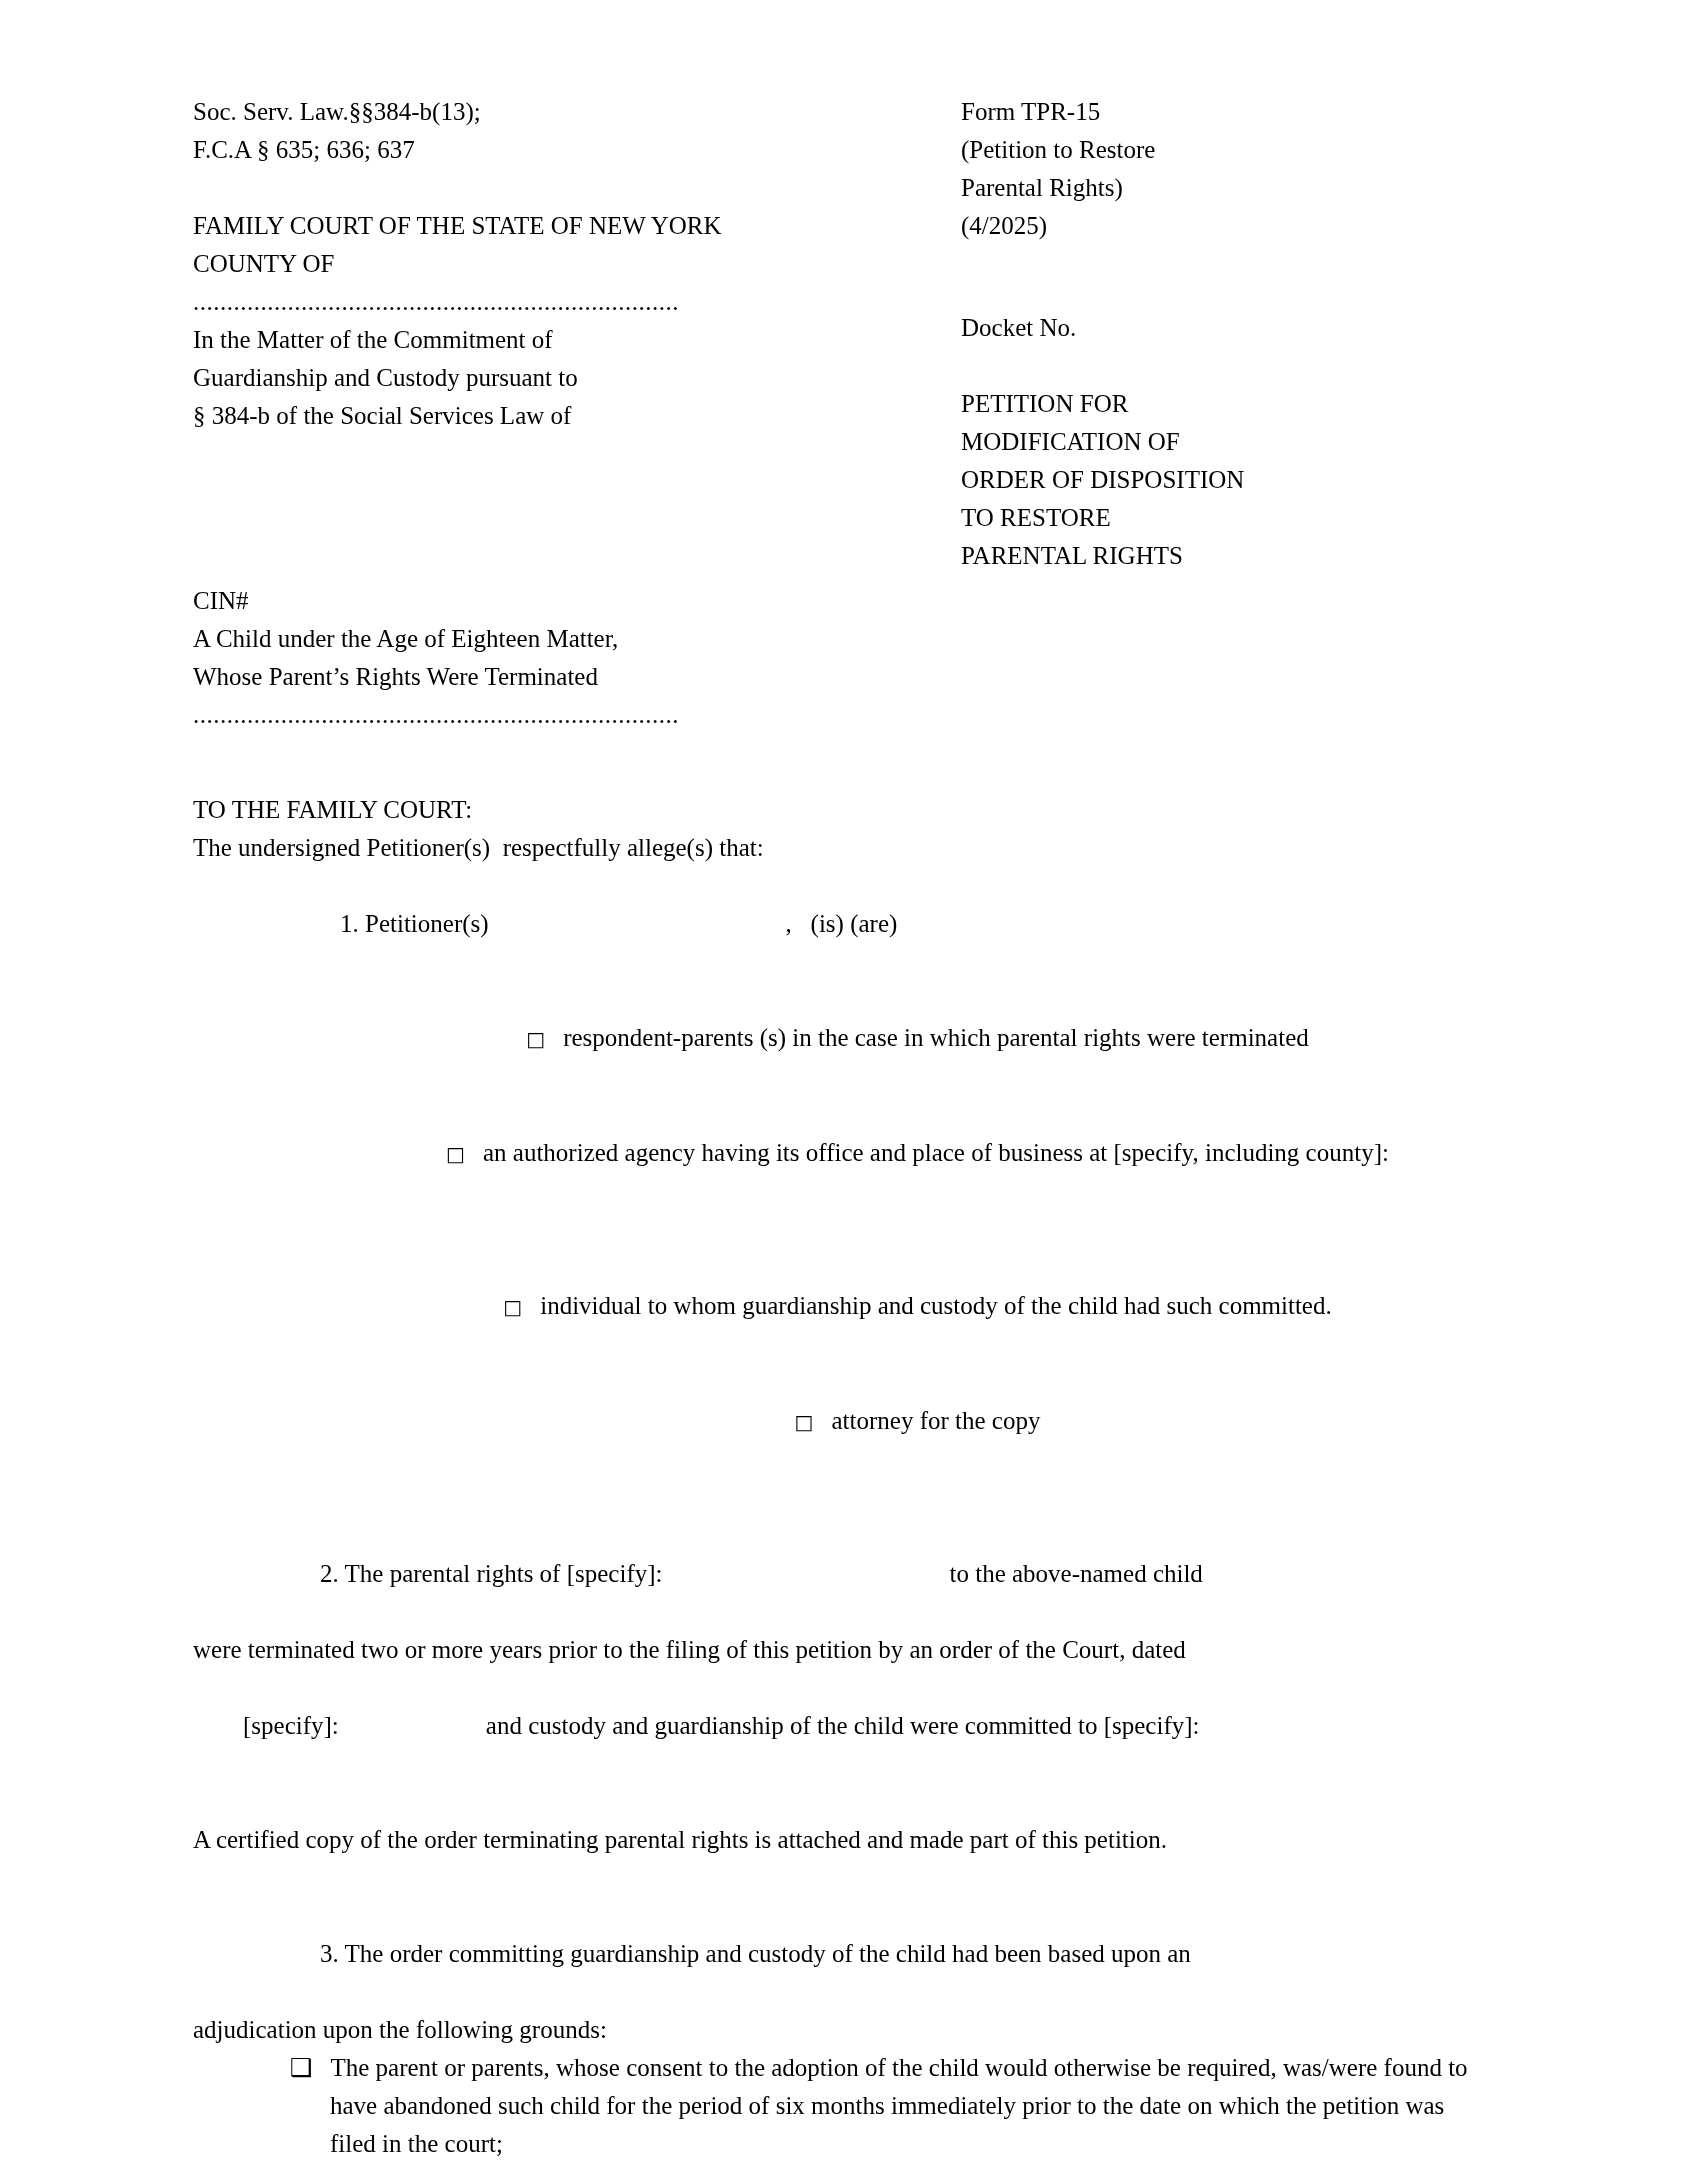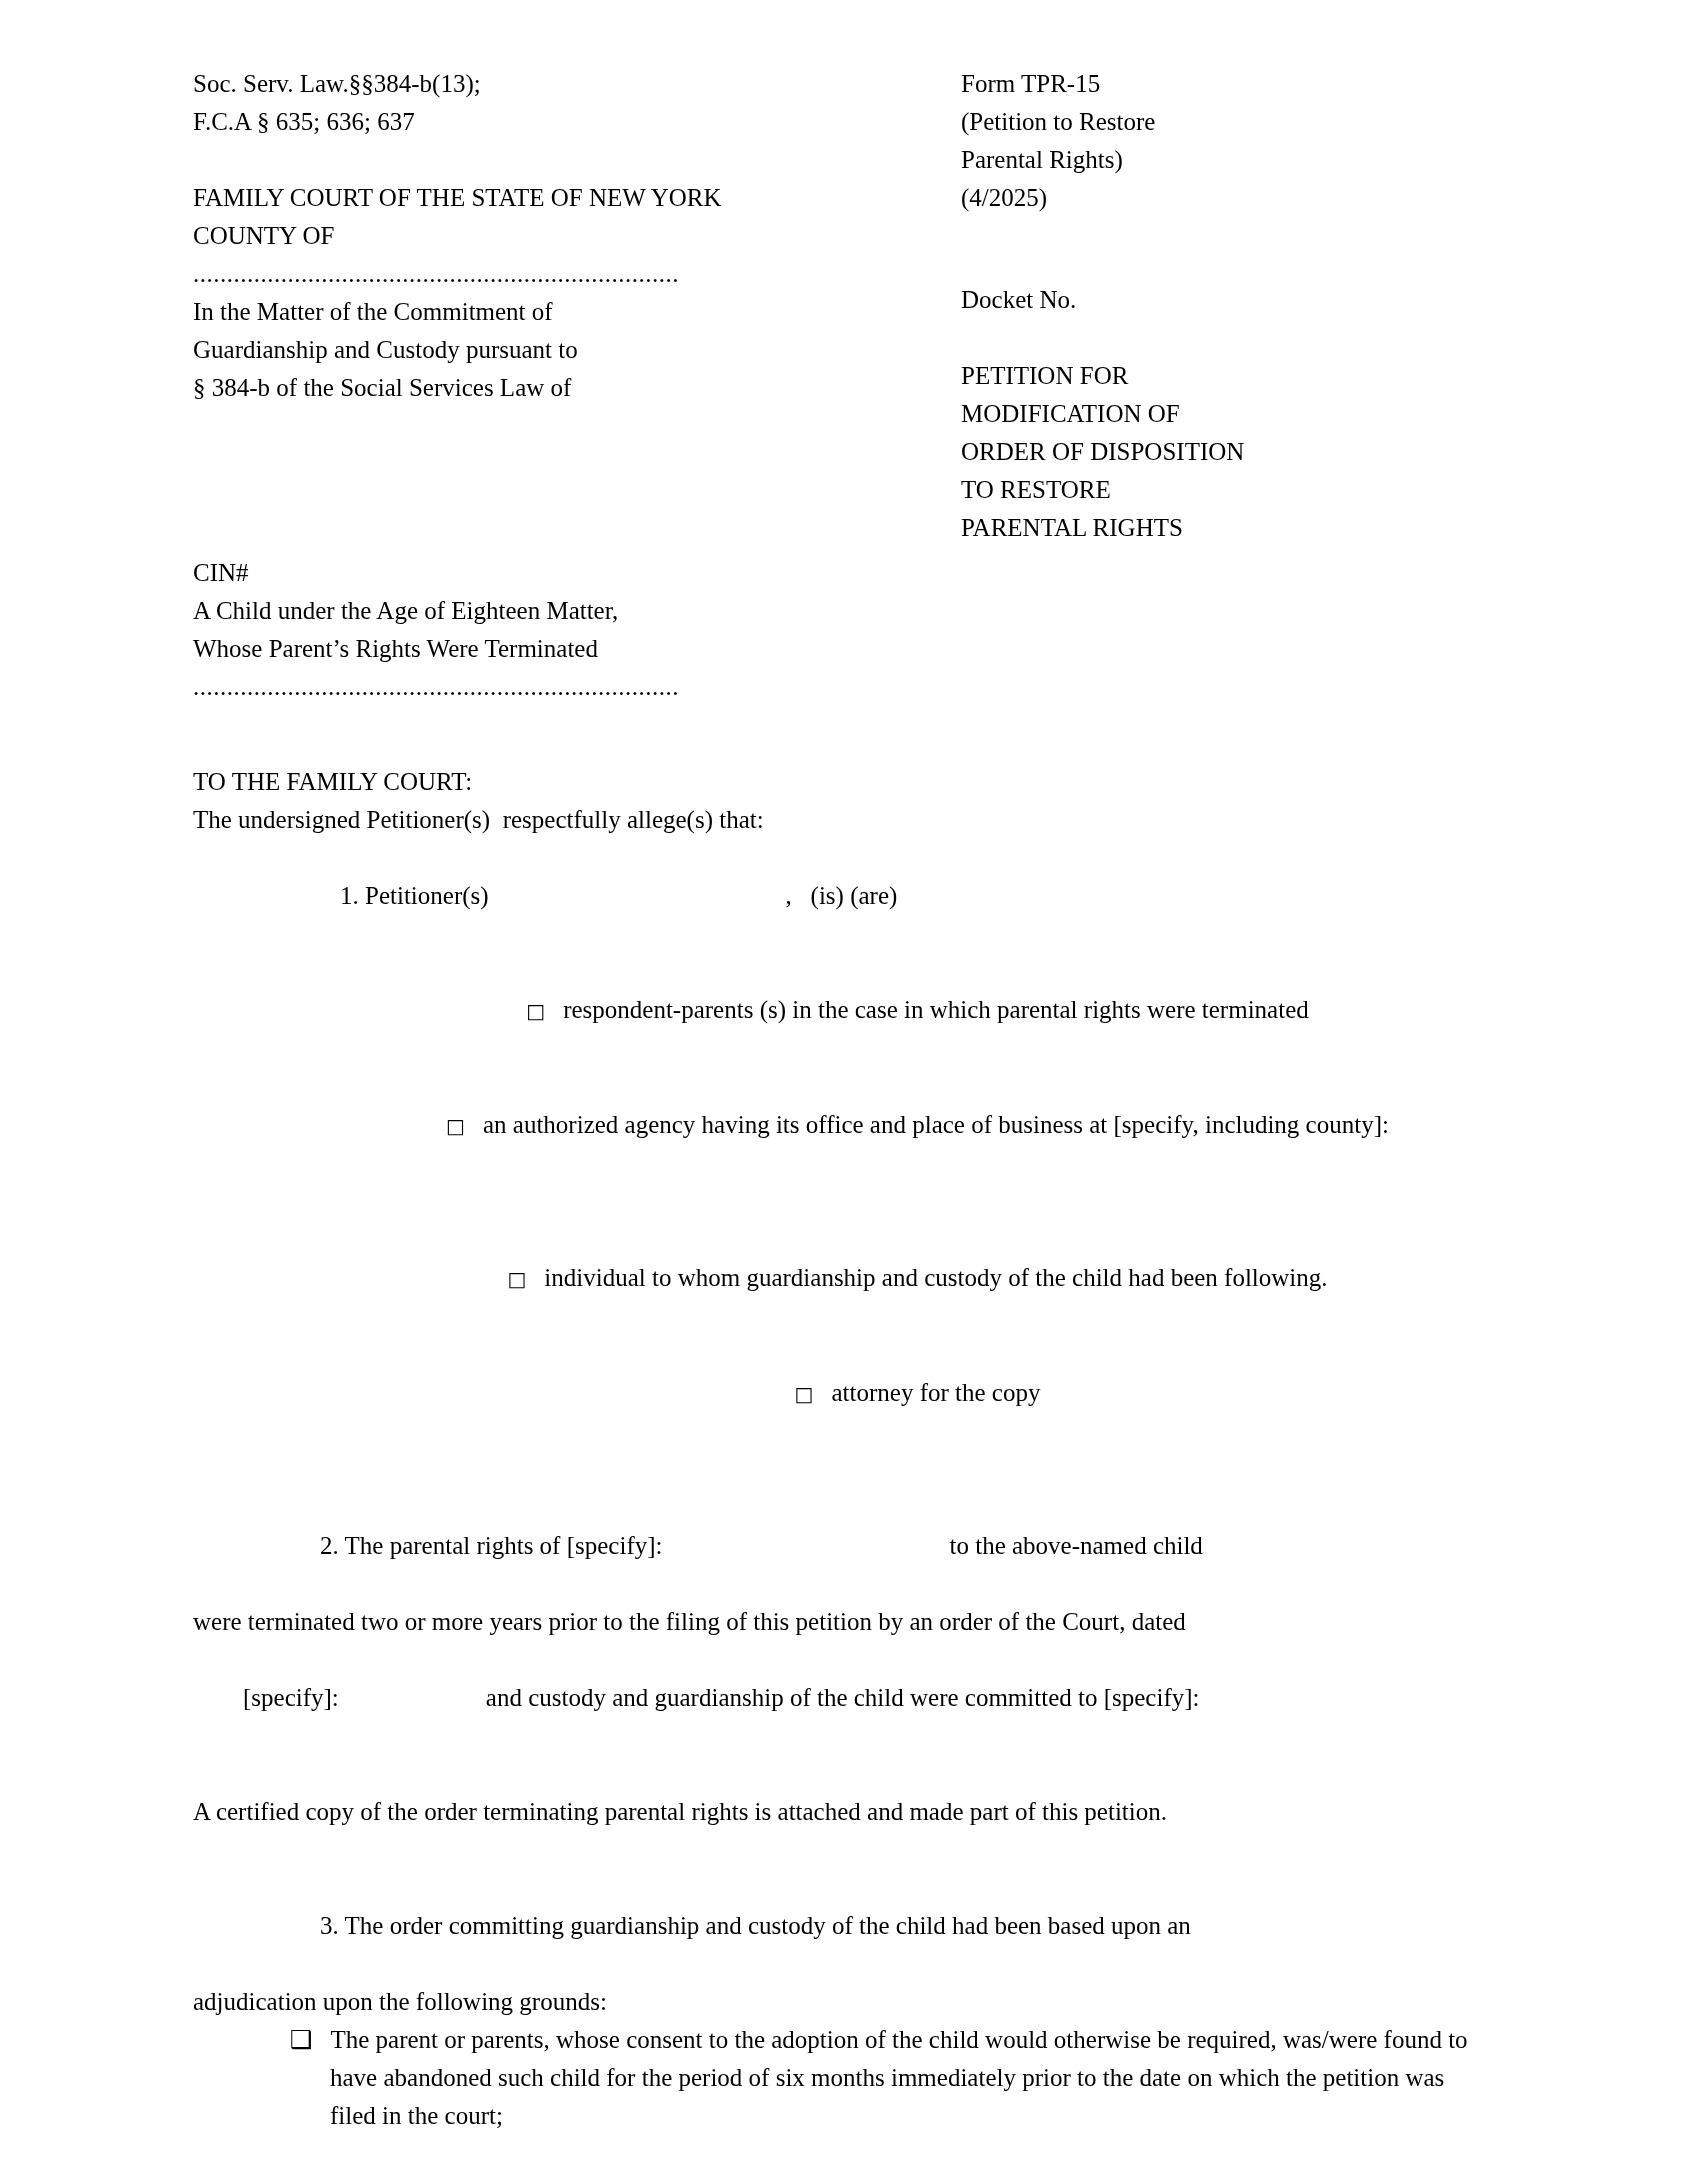--- a/index.html
+++ b/index.html
@@ -11,21 +11,21 @@
     width: 1683px;
     height: 2178px;
     font-family: "Liberation Serif", "DejaVu Serif", serif;
     color: #000000;
   }
   .page {
     position: relative;
     width: 1683px;
     height: 2178px;
     box-sizing: border-box;
-    padding: 65px 188px 0 193px;
+    padding: 93px 188px 0 193px;
     background: #ffffff;
   }
   .doc {
     font-size: 25px;
     line-height: 38px;
   }
   
   .header-row {
     display: flex;
     align-items: flex-start;
@@ -140,21 +140,21 @@
       </div>
 
       <div class="hang-ck">
         <span class="checkbox-small">□</span><span class="tab-small"></span><span>respondent-parents (s) in the case in which parental rights were terminated</span>
       </div>
       <div class="hang-ck">
         <span class="checkbox-small">□</span><span class="tab-small"></span><span>an authorized agency having its office and place of business at [specify, including county]:</span>
       </div>
       <div class="spacer-38"></div>
       <div class="hang-ck">
-        <span class="checkbox-small">□</span><span class="tab-small"></span><span>individual to whom guardianship and custody of the child had been following.</span>
+        <span class="checkbox-small">□</span><span class="tab-small"></span><span>individual to whom guardianship and custody of the child had such committed.</span>
       </div>
       <div class="hang-ck">
         <span class="checkbox-small">□</span><span class="tab-small"></span><span>attorney for the copy</span>
       </div>
 
       <div class="spacer-38"></div>
 
       <div class="para">
         <span class="tab-indent"></span><span>2. The parental rights of [specify]:</span><span class="fill-gap-2"></span><span>to the above-named child</span>
       </div>

